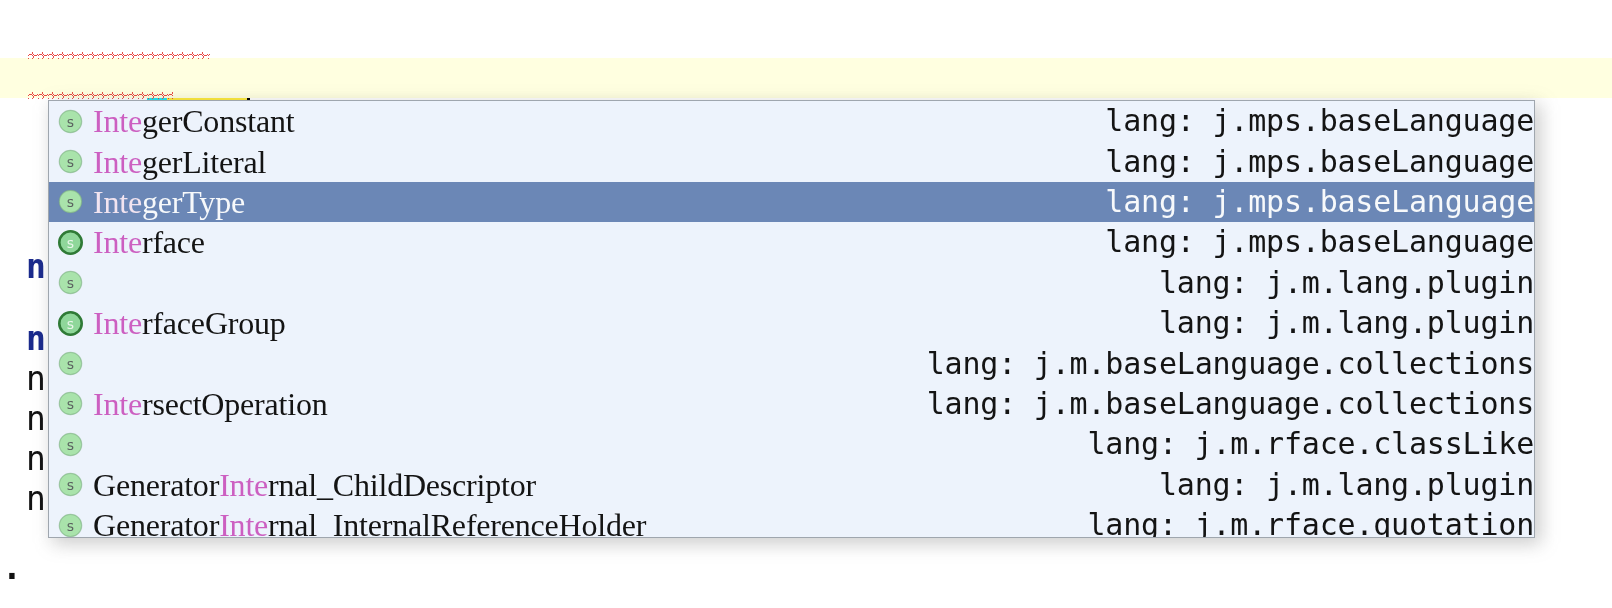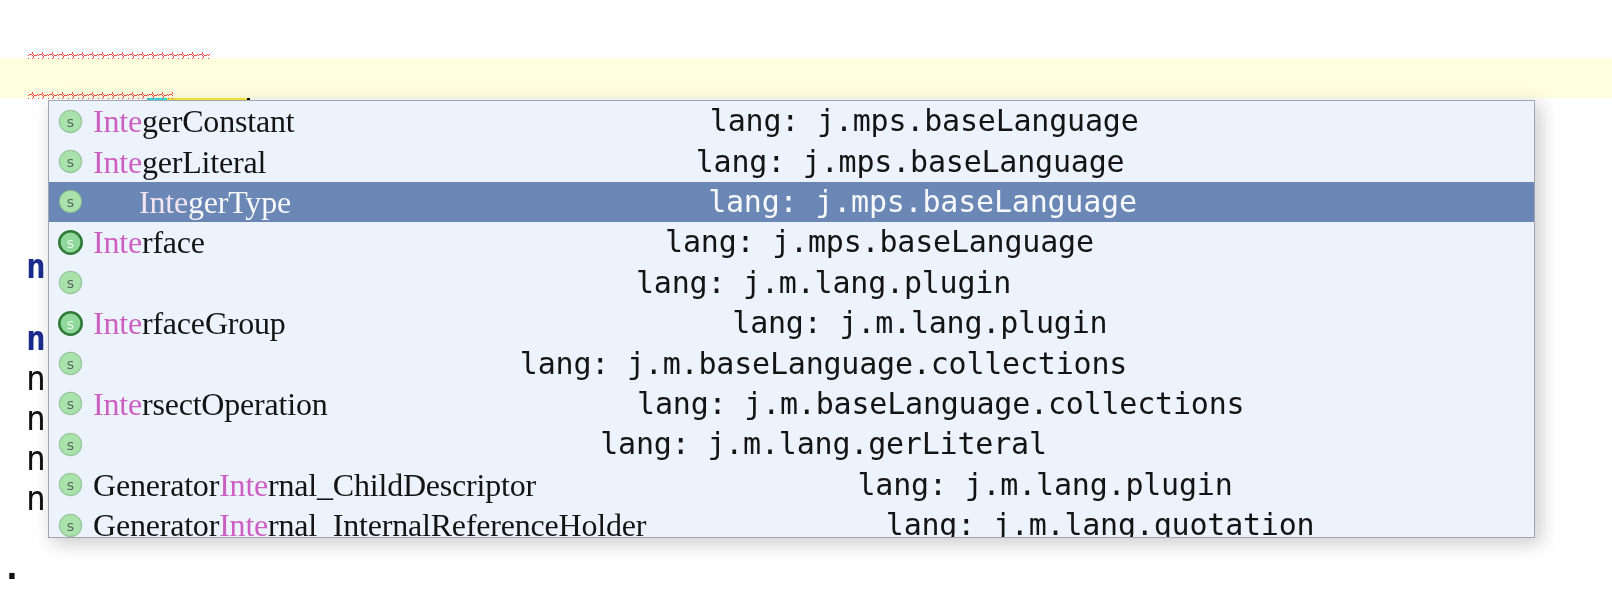--- a/index.html
+++ b/index.html
@@ -151,28 +151,28 @@
   .row-icon svg { display: block; }
 
   .row-name {
     flex: 0 0 auto;
     font-family: Liberation Serif, serif;
     font-size: 32px;
     line-height: 40px;
     color: #141414;
     letter-spacing: -0.2px;
   }
-  .row.selected .row-name { color: #f7f9fb; margin-left: 46px; }
+  .row.selected .row-name { color: #f7f9fb; }
 
   .row-name .hl { color: #cc5fc1; }
   .row.selected .row-name .hl { color: #f2e4f0; }
 
   .row-lang {
     flex: 1 1 auto;
-    text-align: center;
+    text-align: right;
     font-family: "DejaVu Sans Mono", "Liberation Mono", monospace;
     font-size: 30px;
     line-height: 40px;
     color: #141414;
     letter-spacing: -0.2px;
     padding-left: 20px;
   }
   .row.selected .row-lang { color: #f7f9fb; }
 </style>
 </head>
@@ -285,38 +285,38 @@
           <span class="row-name"><span class="hl">Inte</span>rsectOperation</span>
           <span class="row-lang">lang: j.m.baseLanguage.collections</span>
         </div>
         <div class="row">
           <span class="row-icon">
             <svg width="27" height="27" viewBox="0 0 27 27" aria-hidden="true">
               <circle cx="13.5" cy="13.5" r="11.2" fill="#a9e3ab" stroke="rgba(120,170,125,0.55)" stroke-width="1.2"></circle>
               <text x="13.5" y="19" text-anchor="middle" font-family="DejaVu Sans, sans-serif" font-size="14" font-weight="500" fill="#5b6360">s</text>
             </svg>
           </span>
-          <span class="row-lang">lang: j.m.lang.gerLiteral</span>
+          <span class="row-lang">lang: j.m.rface.classLike</span>
         </div>
         <div class="row">
           <span class="row-icon">
             <svg width="27" height="27" viewBox="0 0 27 27" aria-hidden="true">
               <circle cx="13.5" cy="13.5" r="11.2" fill="#a9e3ab" stroke="rgba(120,170,125,0.55)" stroke-width="1.2"></circle>
               <text x="13.5" y="19" text-anchor="middle" font-family="DejaVu Sans, sans-serif" font-size="14" font-weight="500" fill="#5b6360">s</text>
             </svg>
           </span>
           <span class="row-name">Generator<span class="hl">Inte</span>rnal_ChildDescriptor</span>
           <span class="row-lang">lang: j.m.lang.plugin</span>
         </div>
         <div class="row">
           <span class="row-icon">
             <svg width="27" height="27" viewBox="0 0 27 27" aria-hidden="true">
               <circle cx="13.5" cy="13.5" r="11.2" fill="#a9e3ab" stroke="rgba(120,170,125,0.55)" stroke-width="1.2"></circle>
               <text x="13.5" y="19" text-anchor="middle" font-family="DejaVu Sans, sans-serif" font-size="14" font-weight="500" fill="#5b6360">s</text>
             </svg>
           </span>
           <span class="row-name">Generator<span class="hl">Inte</span>rnal_InternalReferenceHolder</span>
-          <span class="row-lang">lang: j.m.lang.quotation</span>
+          <span class="row-lang">lang: j.m.rface.quotation</span>
         </div>
       </div>
   </div>
 
 </div>
 
 </body></html>

